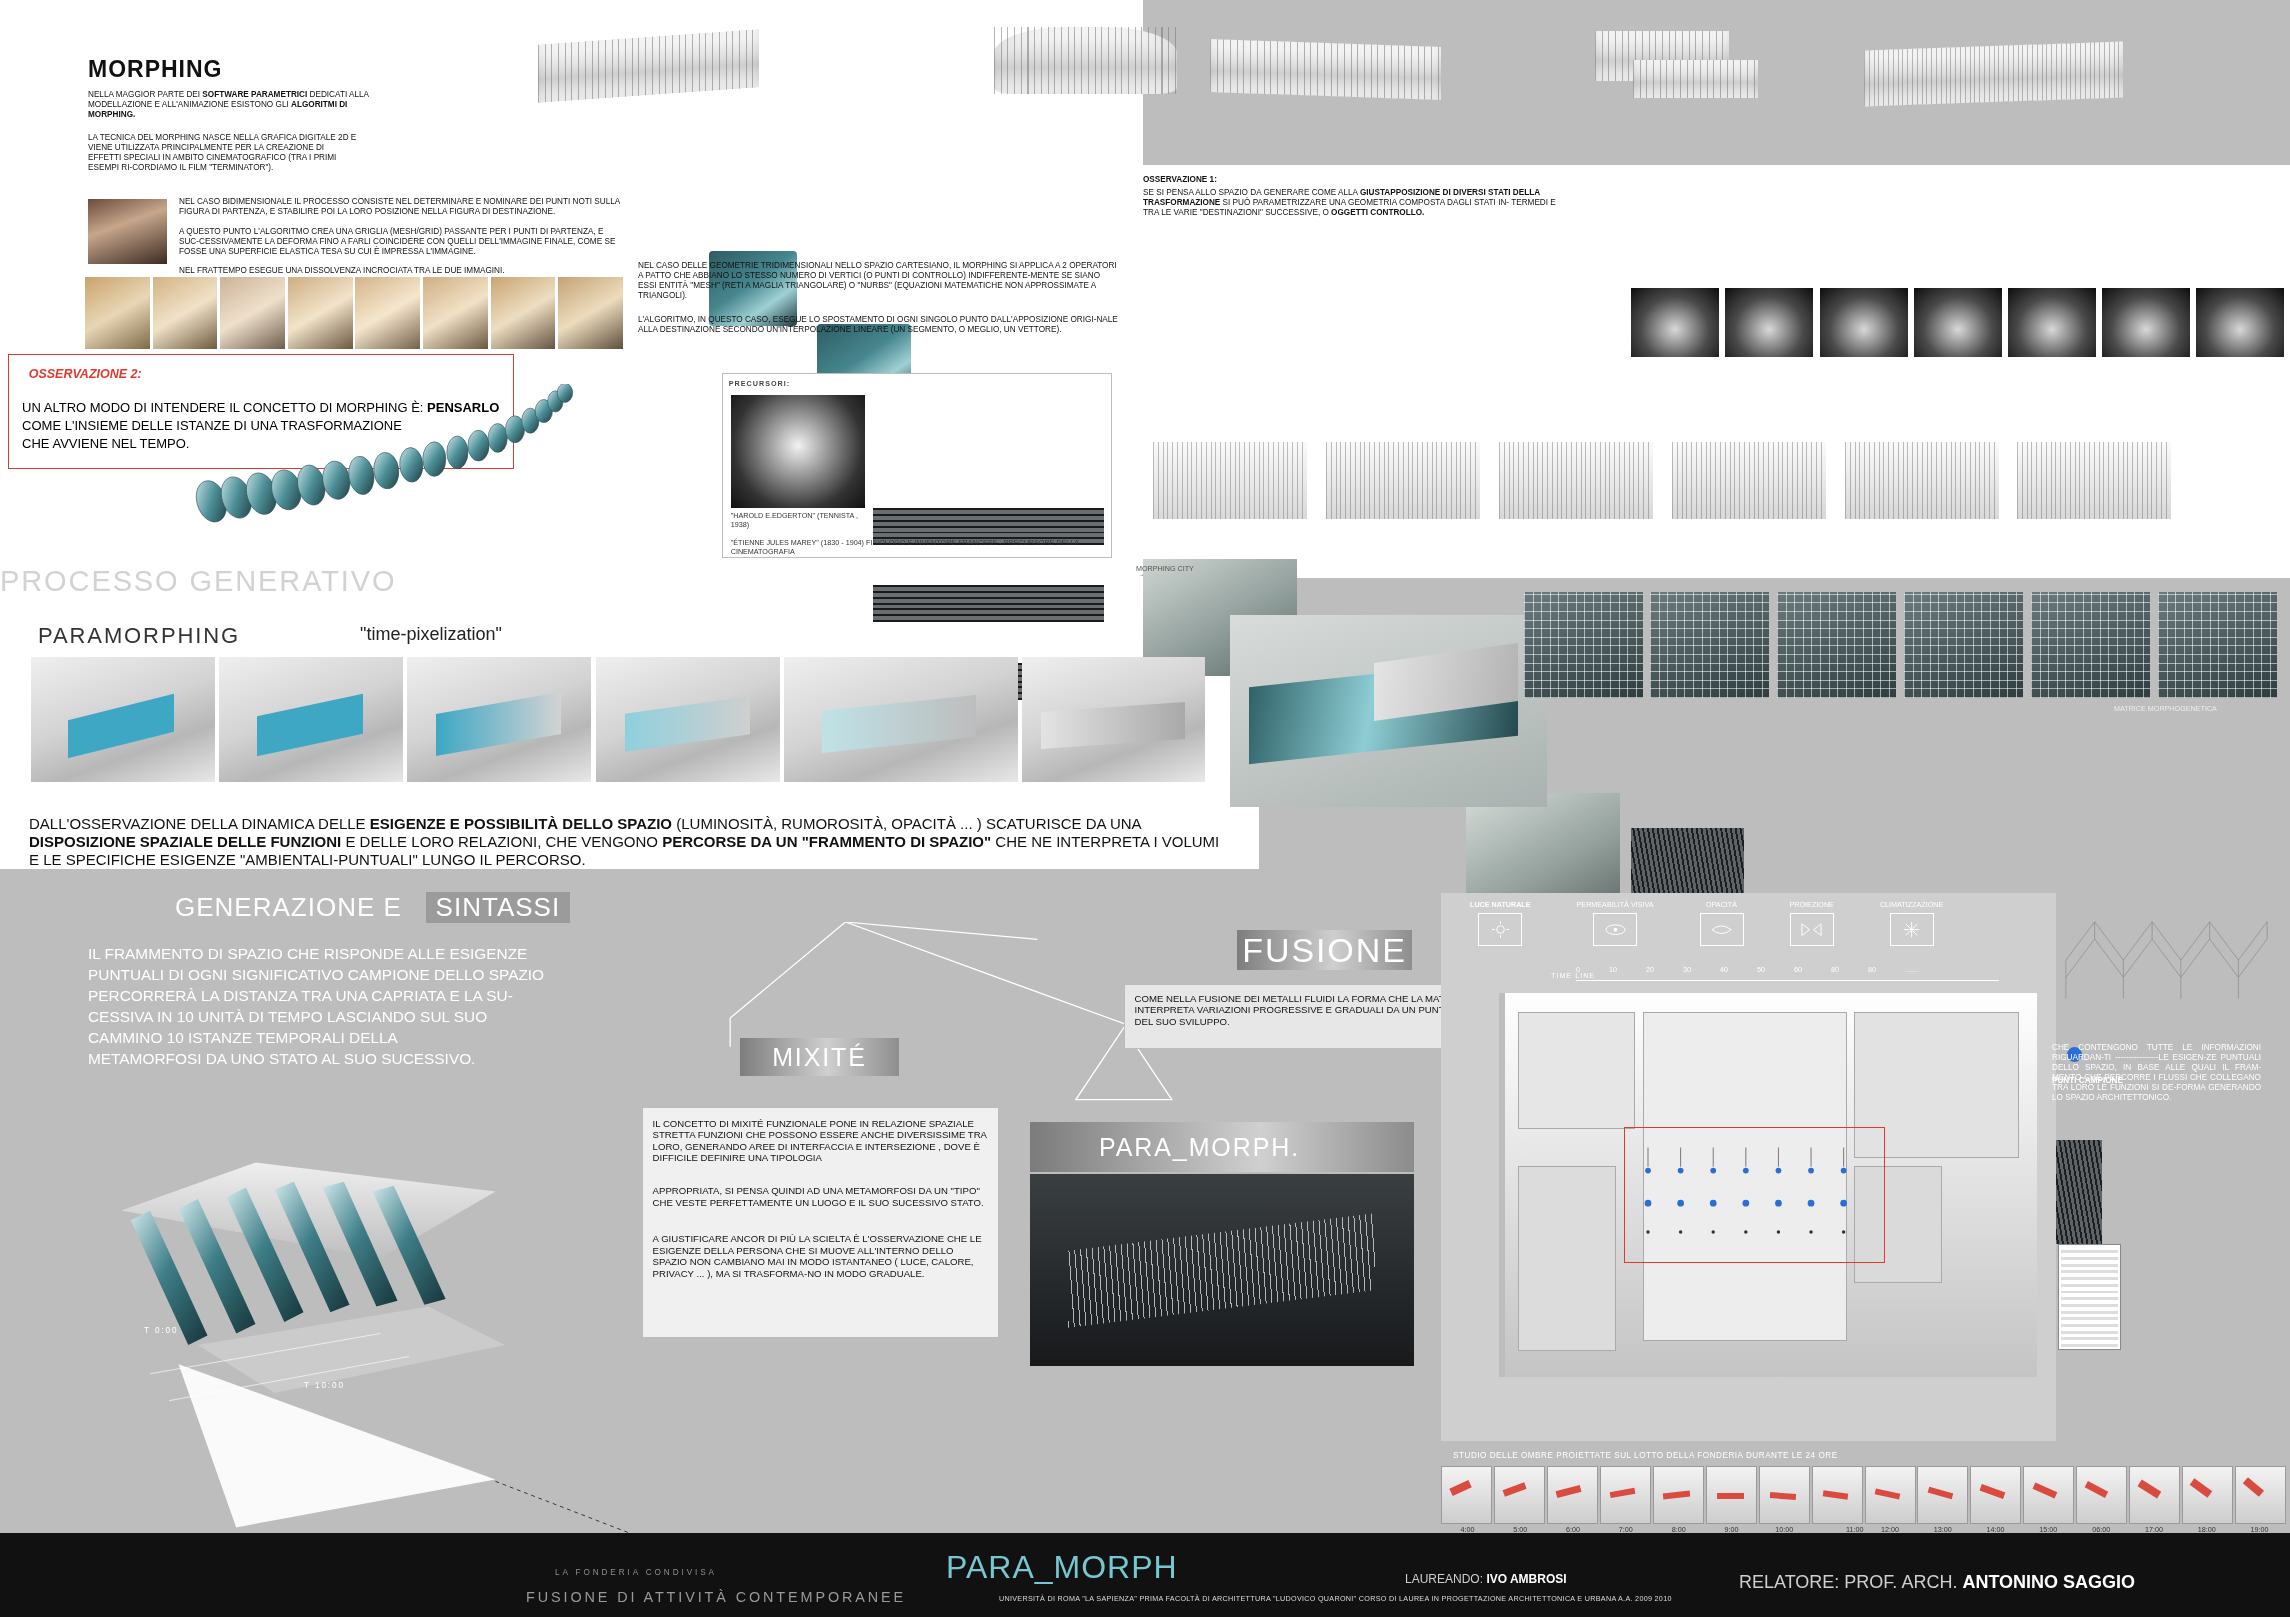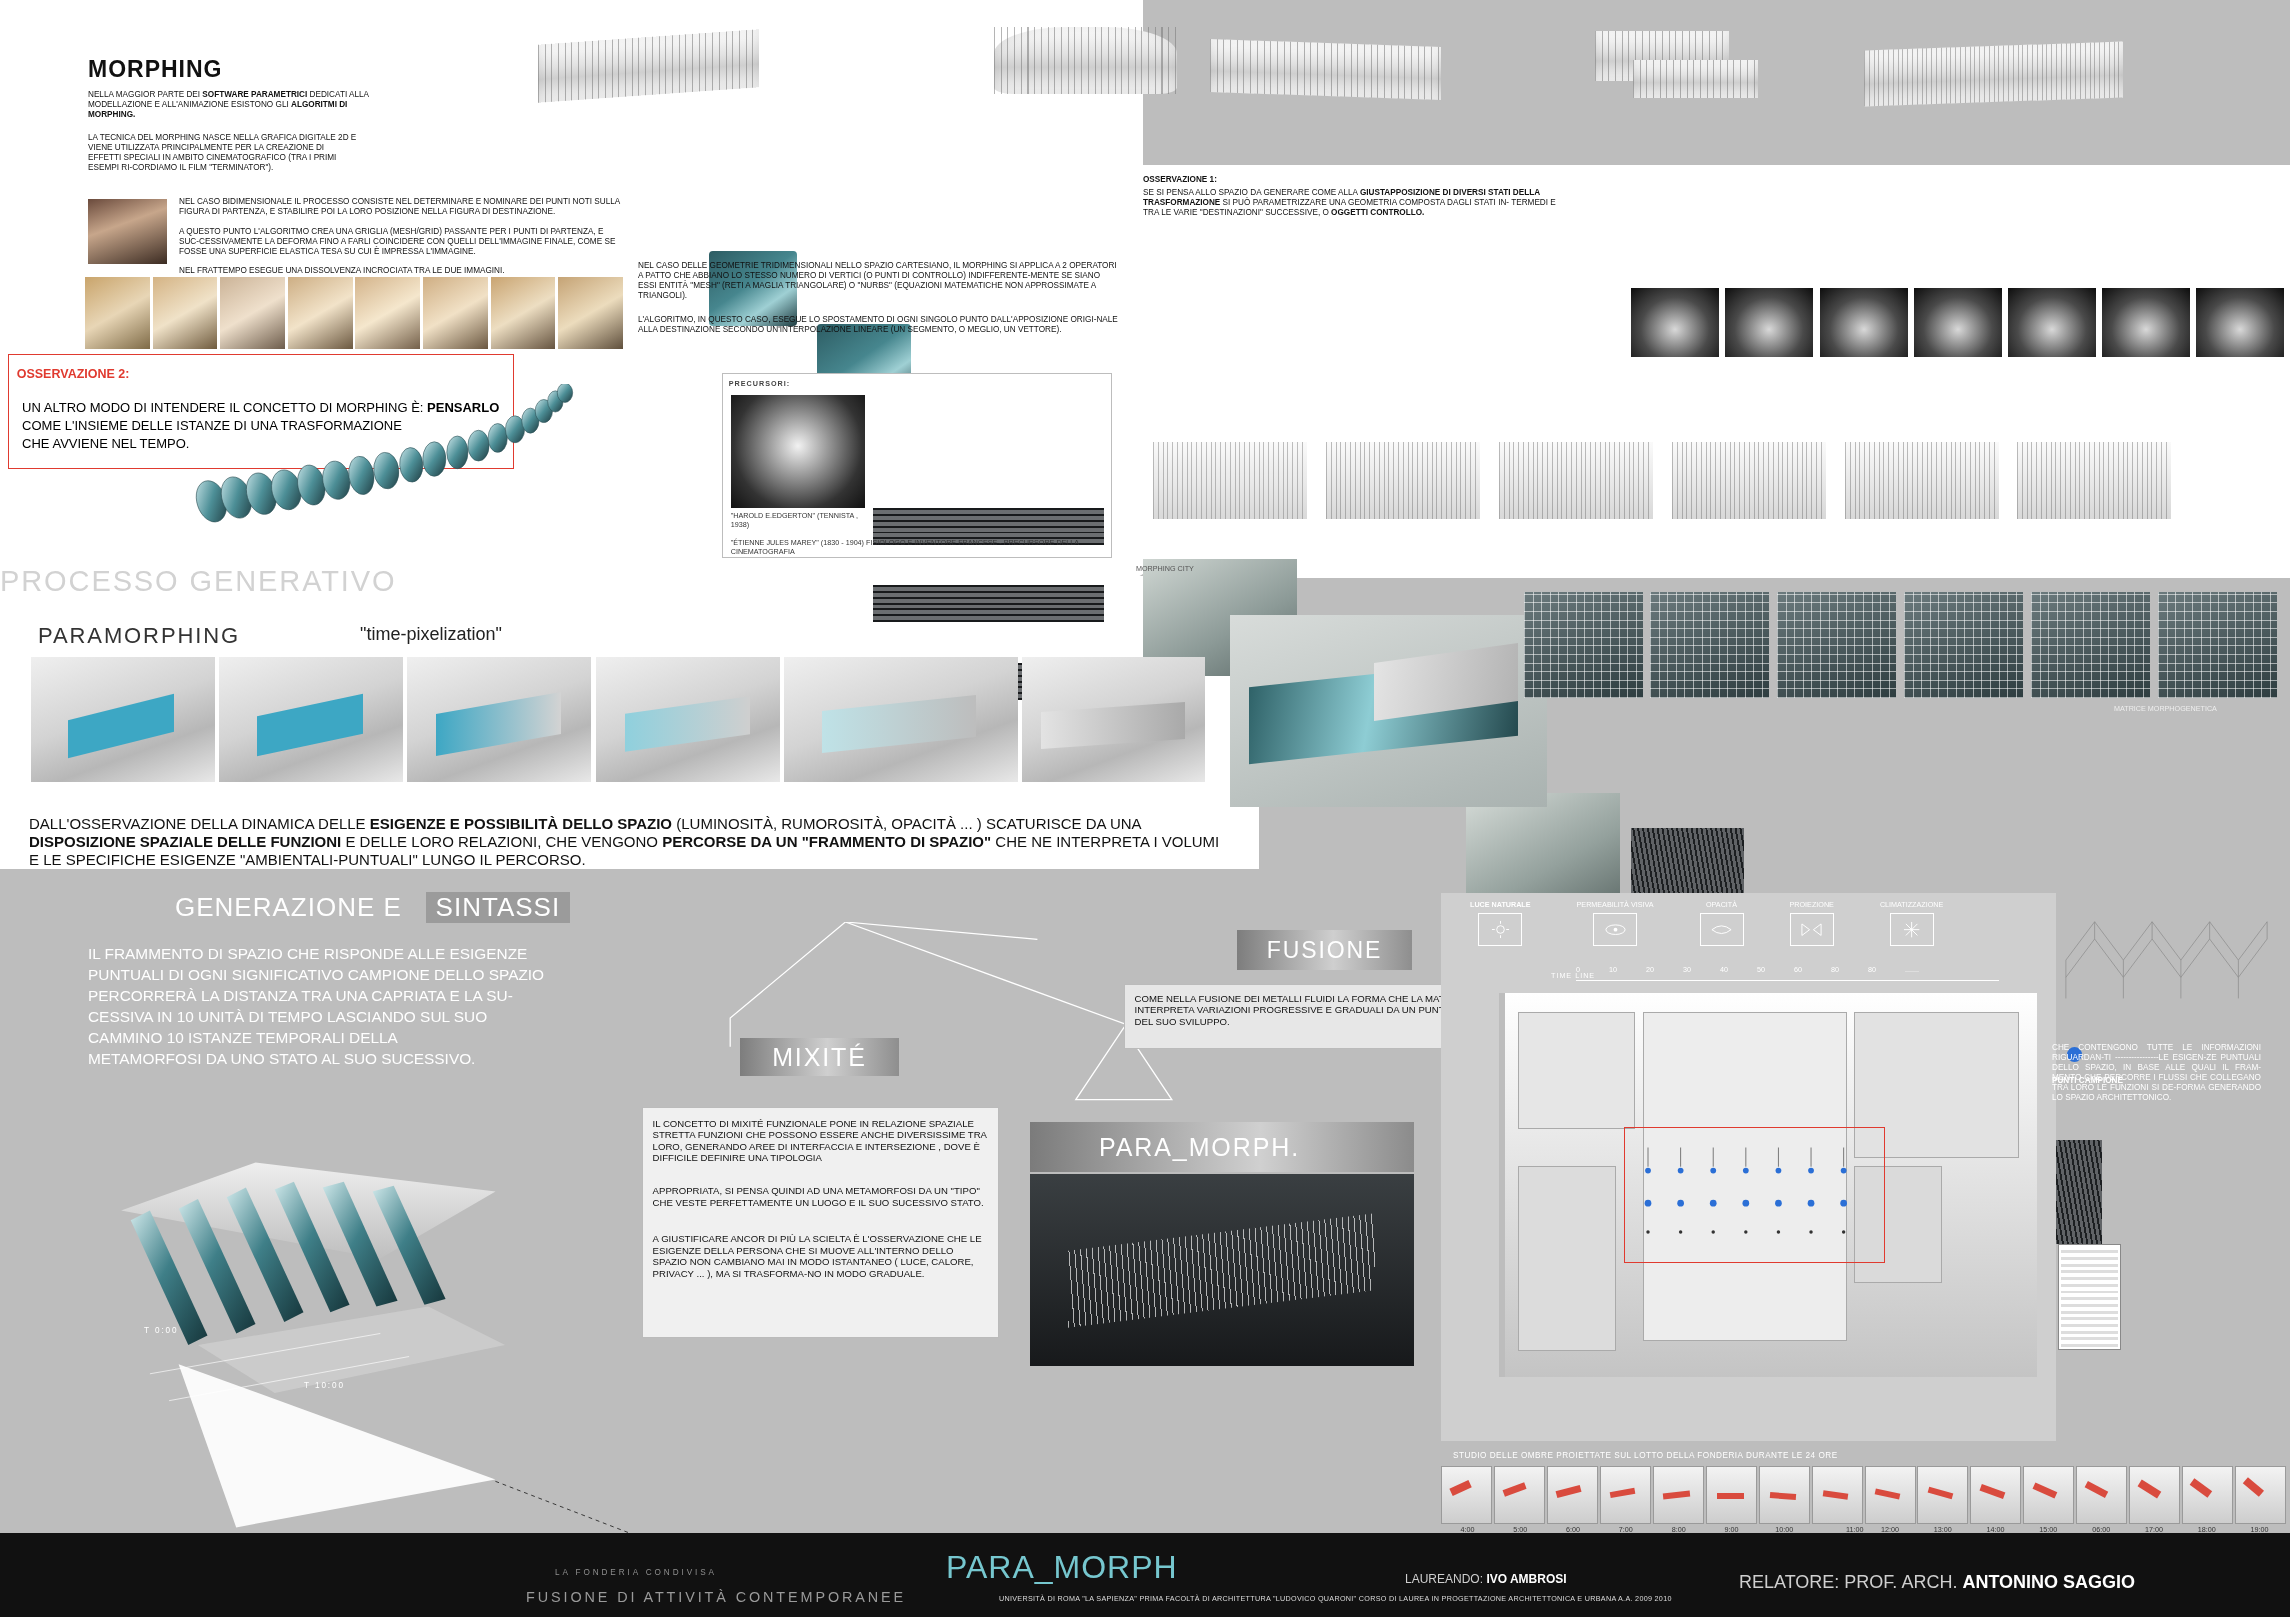--- a/index.html
+++ b/index.html
@@ -122,21 +122,21 @@
   </div>
 
   <div class="abs ph teal" style="left:709px;top:186px;width:88px;height:75px;border-radius:3.8px;"></div>
   <div class="abs ph teal" style="left:817px;top:184px;width:94px;height:79px;border-radius:3.8px;"></div>
   <div class="abs ph teal" style="left:928px;top:184px;width:92px;height:79px;border-radius:3.8px;"></div>
 
   <div class="abs tiny upp" style="left:638px;top:261px;width:480px;color:#111;">NEL CASO DELLE GEOMETRIE TRIDIMENSIONALI NELLO SPAZIO CARTESIANO, IL MORPHING SI APPLICA A 2 OPERATORI A PATTO CHE ABBIANO LO STESSO NUMERO DI VERTICI (O PUNTI DI CONTROLLO) INDIFFERENTE-MENTE SE SIANO ESSI ENTITÀ "MESH" (RETI A MAGLIA TRIANGOLARE) O "NURBS" (EQUAZIONI MATEMATICHE NON APPROSSIMATE A TRIANGOLI).</div>
   <div class="abs tiny upp" style="left:638px;top:315px;width:480px;color:#111;">L'ALGORITMO, IN QUESTO CASO, ESEGUE LO SPOSTAMENTO DI OGNI SINGOLO PUNTO DALL'APPOSIZIONE ORIGI-NALE ALLA DESTINAZIONE SECONDO UN'INTERPOLAZIONE LINEARE (UN SEGMENTO, O MEGLIO, UN VETTORE).</div>
 
   <div class="abs" id="oss2">
-    <div class="abs ttl" style="left:8px;top:11.5px;">OSSERVAZIONE 2:</div>
+    <div class="abs ttl" style="left:20px;top:11.5px;font-style:italic;">OSSERVAZIONE 2:</div>
     <div class="abs bdy upp" style="left:13.4px;top:44px;width:480px;">
       <span>UN ALTRO MODO DI INTENDERE IL CONCETTO DI MORPHING È:</span>
       <span class="bold">PENSARLO</span><br>
       <span>COME L'INSIEME DELLE ISTANZE DI UNA TRASFORMAZIONE</span><br>
       <span>CHE AVVIENE NEL TEMPO.</span>
     </div>
   </div>
 
   <div class="abs" style="left:173px;top:384px;width:538px;height:154px;">
     <svg width="538" height="154" viewBox="0 0 560 160">
@@ -309,21 +309,21 @@
   </svg>
 
   <div class="abs upp gradlbl" style="left:740px;top:1038px;width:159px;height:38px;line-height:38px;text-align:center;font-size:25px;letter-spacing:1.9px;">MIXITÉ</div>
 
   <div class="abs" style="left:642px;top:1107px;width:355px;height:229px;background:#f0f0f0;border:1px solid #bbb;">
     <div class="abs small upp" style="left:9.6px;top:9.6px;width:334px;color:#111;">IL CONCETTO DI MIXITÉ FUNZIONALE PONE IN RELAZIONE SPAZIALE STRETTA FUNZIONI CHE POSSONO ESSERE ANCHE DIVERSISSIME TRA LORO, GENERANDO AREE DI INTERFACCIA E INTERSEZIONE , DOVE È DIFFICILE DEFINIRE UNA TIPOLOGIA</div>
     <div class="abs small upp" style="left:9.6px;top:77px;width:334px;color:#111;">APPROPRIATA, SI PENSA QUINDI AD UNA METAMORFOSI DA UN "TIPO" CHE VESTE PERFETTAMENTE UN LUOGO E  IL SUO SUCESSIVO STATO.</div>
     <div class="abs small upp" style="left:9.6px;top:125px;width:334px;color:#111;">A GIUSTIFICARE ANCOR DI PIÙ LA SCIELTA È L'OSSERVAZIONE CHE LE ESIGENZE DELLA PERSONA CHE SI MUOVE ALL'INTERNO DELLO SPAZIO NON CAMBIANO MAI IN MODO ISTANTANEO ( LUCE, CALORE, PRIVACY ... ), MA SI TRASFORMA-NO IN MODO GRADUALE.</div>
   </div>
 
-  <div class="abs upp gradlbl" style="left:1237px;top:930px;width:175px;height:40px;line-height:40px;text-align:center;font-size:23px;letter-spacing:1.9px;">FUSIONE</div>
+  <div class="abs upp gradlbl" style="left:1237px;top:930px;width:175px;height:40px;line-height:40px;text-align:center;font-size:34px;letter-spacing:1.9px;">FUSIONE</div>
   <div class="abs" style="left:1124px;top:984px;width:403px;height:63px;background:#e7e7e7;border:1px solid #bbb;">
     <div class="abs small upp" style="left:9.6px;top:7.7px;width:384px;color:#111;">COME NELLA FUSIONE DEI METALLI FLUIDI LA FORMA CHE LA MATERIA ASSUME INTERPRETA VARIAZIONI PROGRESSIVE E GRADUALI DA UN PUNTO ALL'ALTRO DEL SUO SVILUPPO.</div>
   </div>
 
   <div class="abs" style="left:1030px;top:1122px;width:384px;height:50px;background:linear-gradient(90deg,#7b7b7b,#d0d0d0 60%,#8b8b8b);">
     <div class="abs upp" style="left:69px;top:10.6px;font-size:25px;letter-spacing:1.9px;color:#fff;">PARA_MORPH.</div>
   </div>
   <div class="abs" style="left:1030px;top:1174px;width:384px;height:192px;background:linear-gradient(180deg,#3a3f42,#17191b);">
     <div class="abs" style="left:38px;top:58px;width:307px;height:77px;background:repeating-linear-gradient(86deg,rgba(255,255,255,.65) 0 1px,rgba(0,0,0,0) 1px 5.8px);transform:skewY(-7deg);"></div>
   </div>

